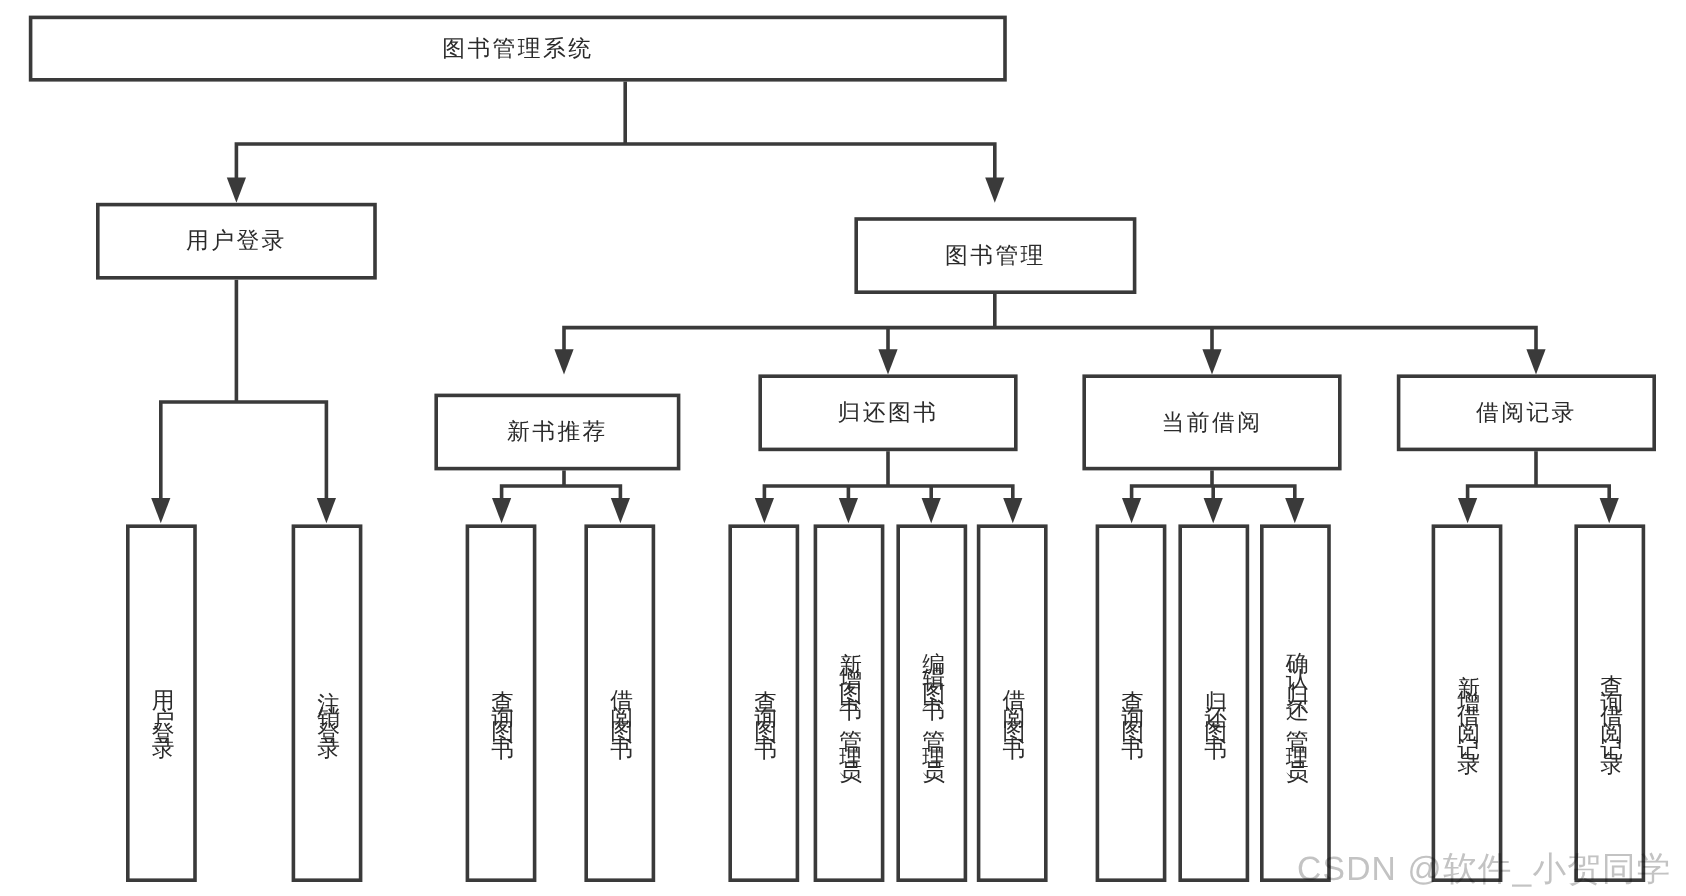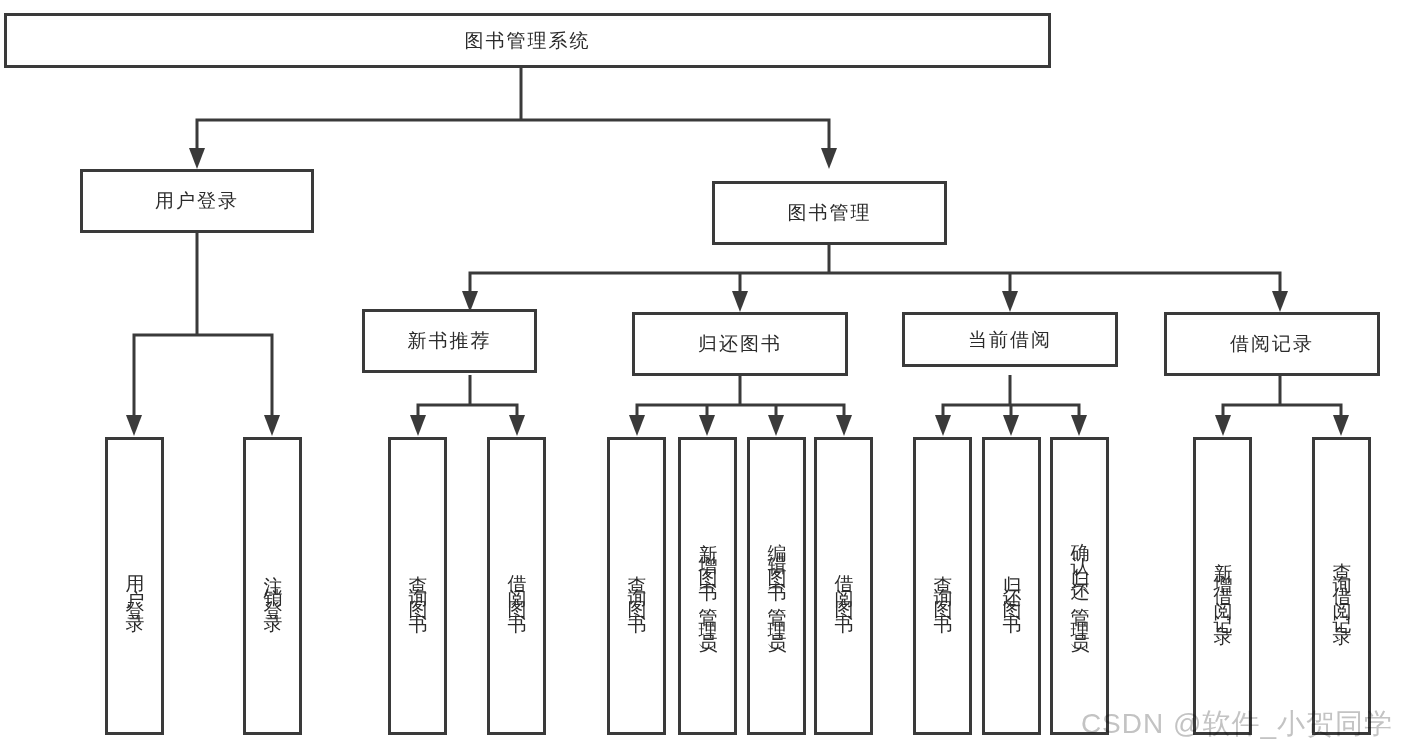--- a/index.html
+++ b/index.html
@@ -82,38 +82,38 @@
       <polygon points="768,415 784,415 776,436"></polygon>
       <polygon points="836,415 852,415 844,436"></polygon>
       <polygon points="935,415 951,415 943,436"></polygon>
       <polygon points="1003,415 1019,415 1011,436"></polygon>
       <polygon points="1071,415 1087,415 1079,436"></polygon>
       <polygon points="1215,415 1231,415 1223,436"></polygon>
       <polygon points="1333,415 1349,415 1341,436"></polygon>
     </g>
   </svg>
 
-  <div class="box" style="left:4px;top:13px;width:1047px;height:55px">
+  <div class="box" style="left:24px;top:13px;width:815px;height:55px">
     <span class="lbl">图书管理系统</span>
   </div>
 
   <div class="box" style="left:80px;top:169px;width:234px;height:64px">
     <span class="lbl">用户登录</span>
   </div>
   <div class="box" style="left:712px;top:181px;width:235px;height:64px">
     <span class="lbl">图书管理</span>
   </div>
 
-  <div class="box" style="left:362px;top:309px;width:175px;height:64px">
+  <div class="box" style="left:362px;top:328px;width:205px;height:64px">
     <span class="lbl">新书推荐</span>
   </div>
   <div class="box" style="left:632px;top:312px;width:216px;height:64px">
     <span class="lbl">归还图书</span>
   </div>
-  <div class="box" style="left:902px;top:312px;width:216px;height:55px">
+  <div class="box" style="left:902px;top:312px;width:216px;height:80px">
     <span class="lbl">当前借阅</span>
   </div>
   <div class="box" style="left:1164px;top:312px;width:216px;height:64px">
     <span class="lbl">借阅记录</span>
   </div>
 
   <div class="box leaf" style="left:105px;top:437px;width:59px;height:298px">
     <span class="lbl">用户登录</span>
   </div>
   <div class="box leaf" style="left:243px;top:437px;width:59px;height:298px">

